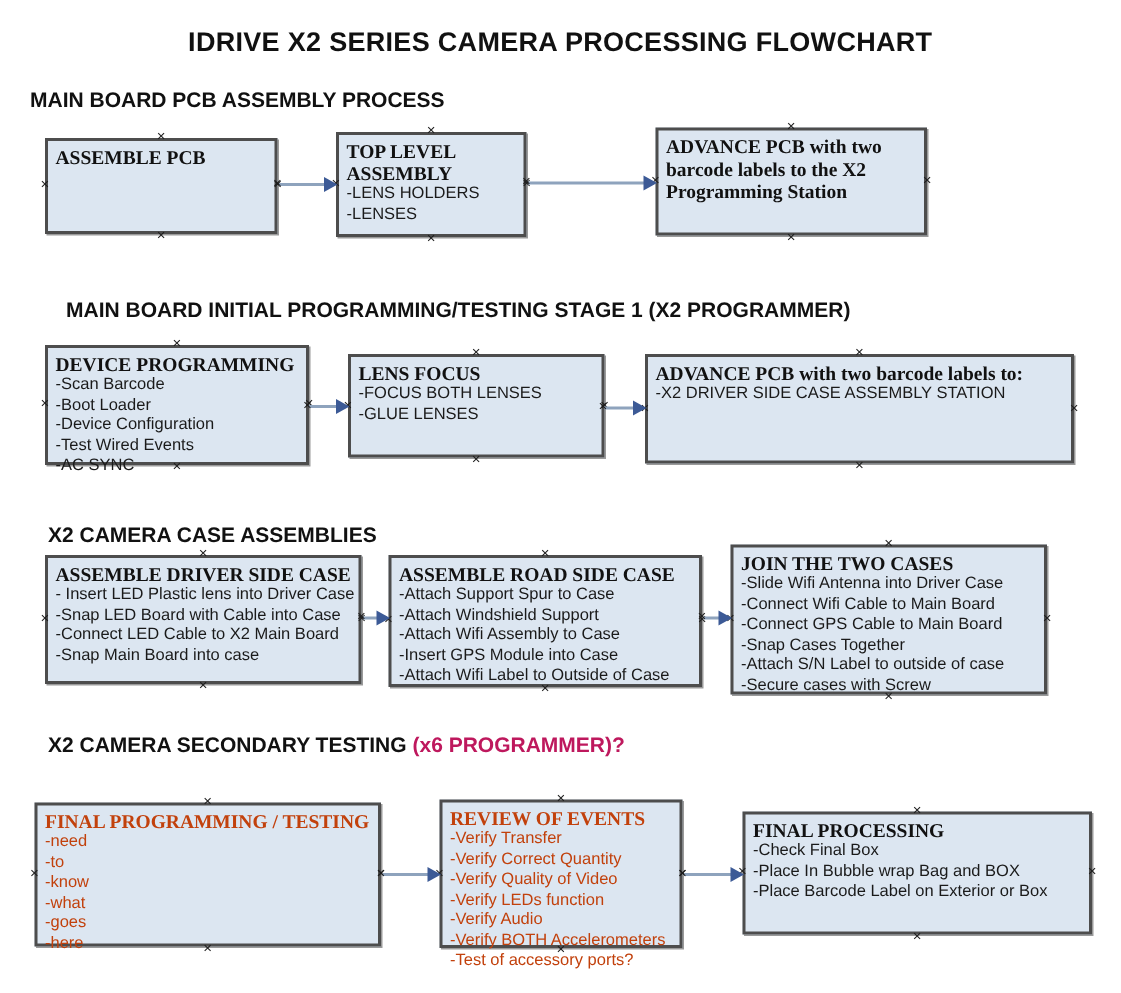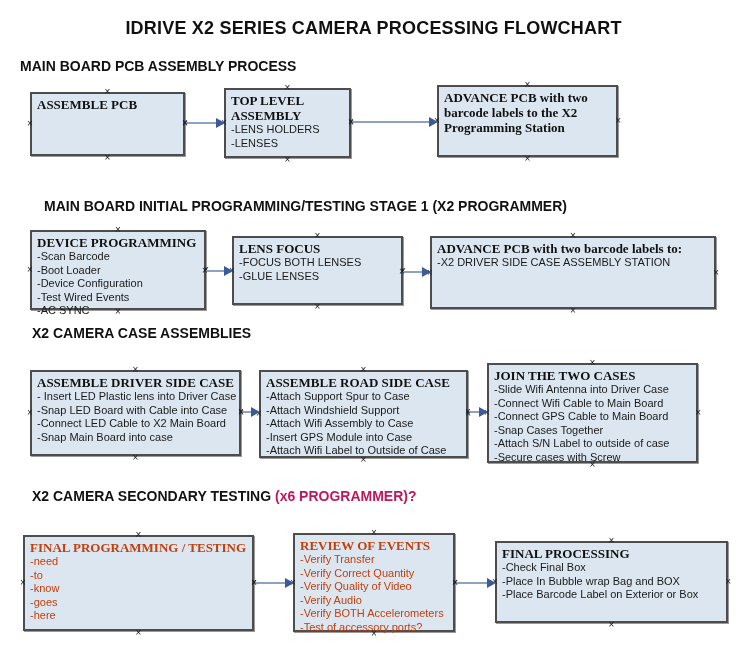--- a/index.html
+++ b/index.html
@@ -155,21 +155,21 @@
 
   <div class="flow-arrow" style="left:206px;top:270px;width:25px;">
       <span class="head"></span>
       <span class="anchor" style="left: -4px; top: -2px;">×</span>
     </div>
   <div class="flow-arrow" style="left:403px;top:271px;width:26px;">
       <span class="head"></span>
       <span class="anchor" style="left: -4px; top: -2px;">×</span>
     </div>
 
-  <div class="section-heading" style="left:32px;top:325px;">
+  <div class="section-heading" style="left:32px;top:348px;">
     <span>X2 CAMERA CASE ASSEMBLIES</span>
   </div>
 
   <div class="fc-box" style="left:30px;top:370px;width:211px;height:86px;">
     <div class="box-title">ASSEMBLE DRIVER SIDE CASE</div>
     <div>
         <div class="line">- Insert LED Plastic lens into Driver Case</div>
         <div class="line">-Snap LED Board with Cable into Case</div>
         <div class="line">-Connect LED Cable to X2 Main Board</div>
         <div class="line">-Snap Main Board into case</div>
@@ -223,35 +223,37 @@
   <div class="section-heading" style="left:32px;top:488px;">
     <span>X2 CAMERA SECONDARY TESTING </span><span class="red-part"> (x6 PROGRAMMER)?</span>
   </div>
 
   <div class="fc-box red-box" style="left:23px;top:535px;width:231px;height:96px;">
     <div class="box-title">FINAL PROGRAMMING / TESTING</div>
     <div>
         <div class="line">-need</div>
         <div class="line">-to</div>
         <div class="line">-know</div>
+        <div class="line">-what</div>
         <div class="line">-goes</div>
         <div class="line">-here</div>
       </div>
   <span class="anchor top">×</span>
       <span class="anchor bottom">×</span>
       <span class="anchor left">×</span>
       <span class="anchor right">×</span>
     </div>
 
   <div class="fc-box red-box" style="left:293px;top:533px;width:162px;height:99px;">
     <div class="box-title">REVIEW OF EVENTS</div>
     <div>
         <div class="line">-Verify Transfer</div>
         <div class="line">-Verify Correct Quantity</div>
         <div class="line">-Verify Quality of Video</div>
+        <div class="line">-Verify LEDs function</div>
         <div class="line">-Verify Audio</div>
         <div class="line">-Verify BOTH Accelerometers</div>
         <div class="line">-Test of accessory ports?</div>
       </div>
   <span class="anchor top">×</span>
       <span class="anchor bottom">×</span>
       <span class="anchor left">×</span>
       <span class="anchor right">×</span>
     </div>
 

